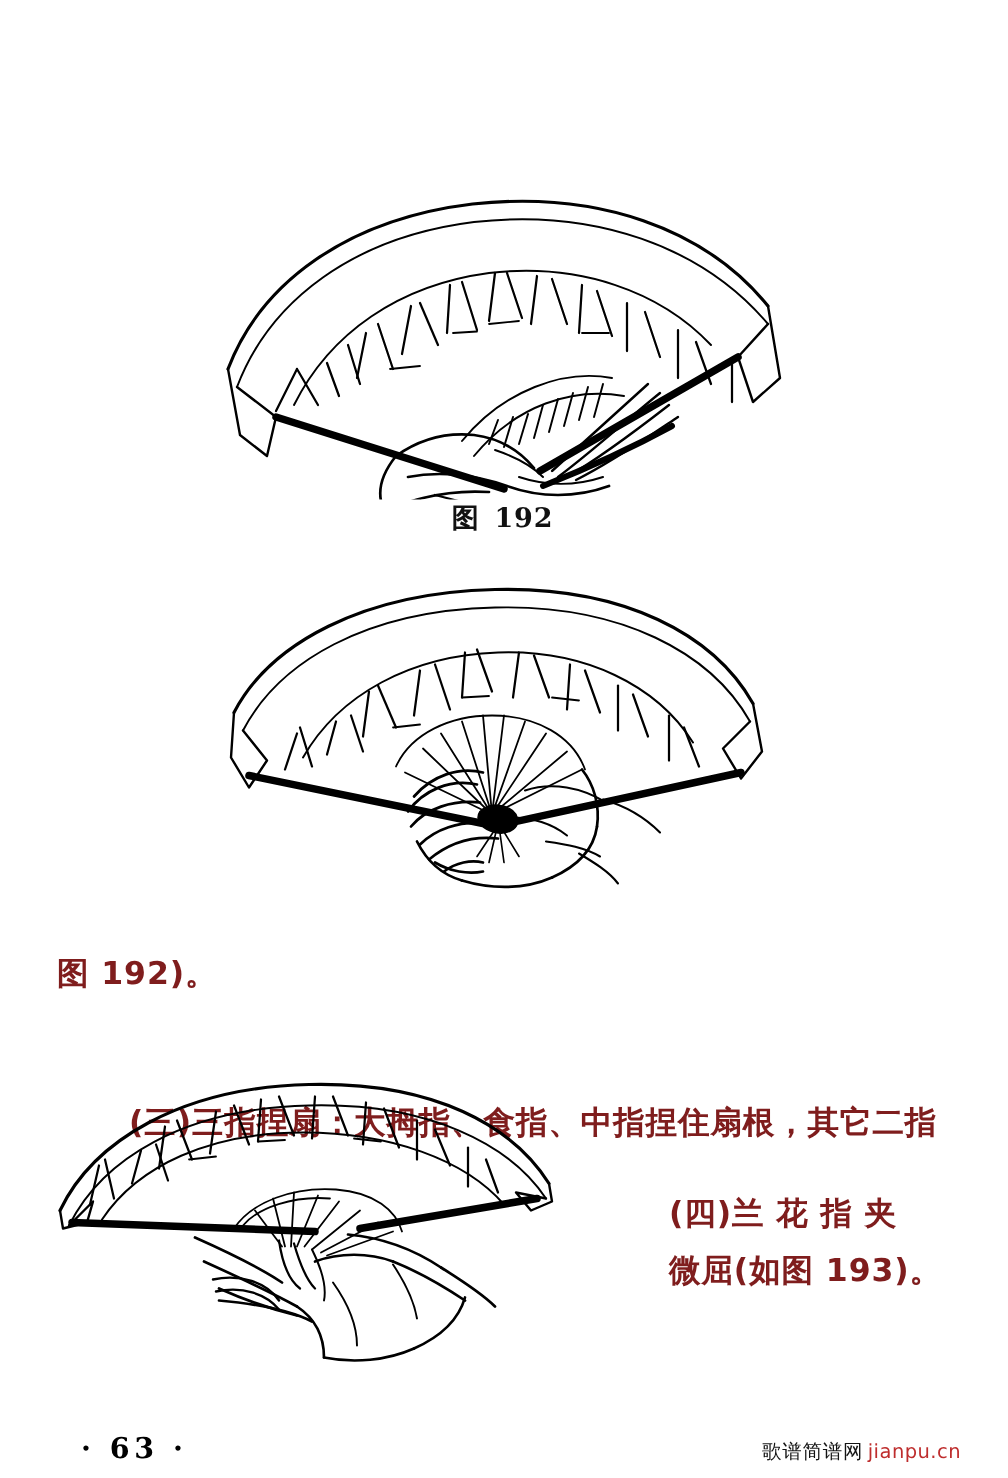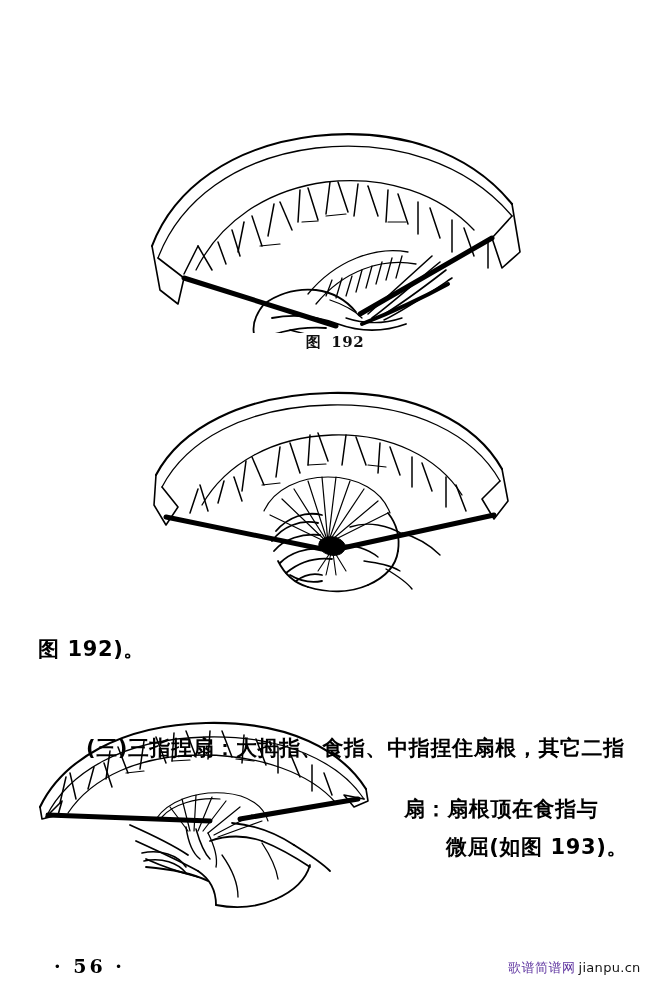--- a/index.html
+++ b/index.html
@@ -21,42 +21,42 @@
   
   .figure-block {
     position: absolute;
   }
   .figure-art {
     display: block;
   }
   .figure-caption {
     text-align: center;
     font-family: "DejaVu Serif", "Liberation Serif", serif;
-    font-size: 15px;
+    font-size: 18px;
     font-weight: 700;
     letter-spacing: 0.5px;
     color: #111;
     white-space: pre;
   }
   .figure-caption .cap-num {
     font-family: "DejaVu Serif", "Liberation Serif", serif;
     padding-left: 10px;
     font-weight: 700;
   }
 
   #fig192 { left: 140px; top: 118px; width: 390px; }
   #fig193 { left: 150px; top: 385px; width: 370px; }
   #fig194 { left: 10px; top: 715px; width: 390px; }
 
   
   .body-text {
     position: absolute;
     font-family: "DejaVu Sans", "Liberation Sans", sans-serif;
     font-weight: 700;
-    color: #000000;
+    color: #7f1d1d;
     line-height: 33px;
     font-size: 20px;
     letter-spacing: 0.6px;
     white-space: pre;
   }
 
   #para-cont {
     left: 38px;
     top: 633px;
     font-size: 21px;
@@ -100,25 +100,25 @@
   #watermark {
     position: absolute;
     left: 508px;
     top: 959px;
     font-size: 13px;
     font-family: "DejaVu Sans", "Liberation Sans", sans-serif;
     white-space: pre;
     opacity: 0.92;
   }
   #watermark .wm-cn {
-    color: #4c1d95;
+    color: #000000;
     letter-spacing: 0.5px;
   }
   #watermark .wm-en {
-    color: #000000;
+    color: #b91c1c;
     letter-spacing: 0.3px;
     padding-left: 3px;
   }
 </style>
 </head>
 <body>
 
 <div id="page">
 
   <div class="figure-block" id="fig192">
@@ -379,25 +379,25 @@
         <g stroke-width="1.3">
           <path d="M212,140 C222,154 228,168 228,182"></path>
           <path d="M198,118 C204,130 208,142 206,152"></path>
           <path d="M252,128 C260,140 266,152 268,164"></path>
         </g>
       </g>
     </svg>
   </div>
 
   <div class="body-text" id="para-four">
-    <span class="ln">扇：扇根顶在食指与</span>
+    <span class="ln indent">(四)兰 花 指 夹</span>
     
     
     
     
     
   </div>
 
-  <div id="page-number">· 56 ·</div>
+  <div id="page-number">· 63 ·</div>
 
   <div id="watermark"><span class="wm-cn">歌谱简谱网</span><span class="wm-en">jianpu.cn</span></div>
 
 </div>
 
 </body></html>

